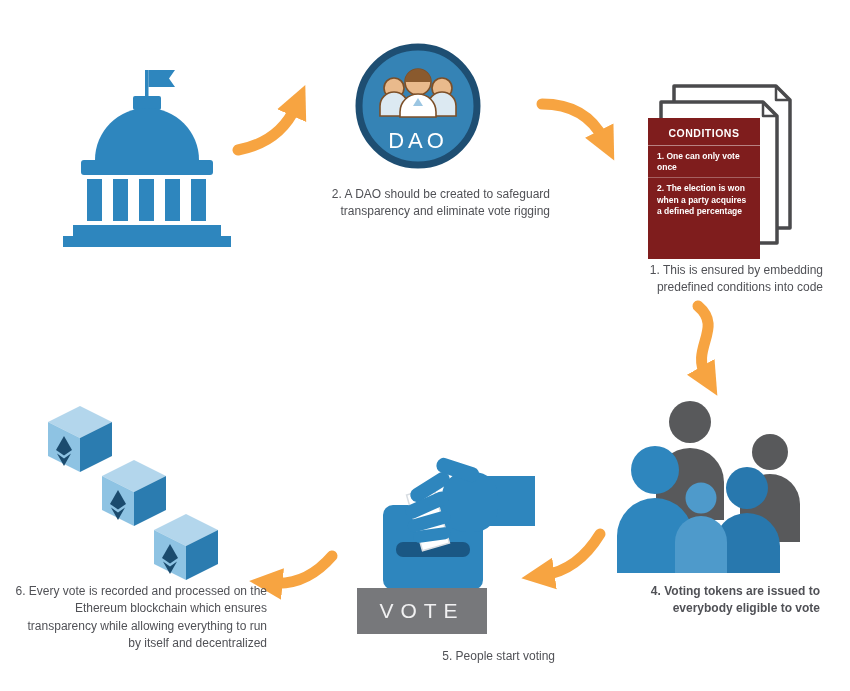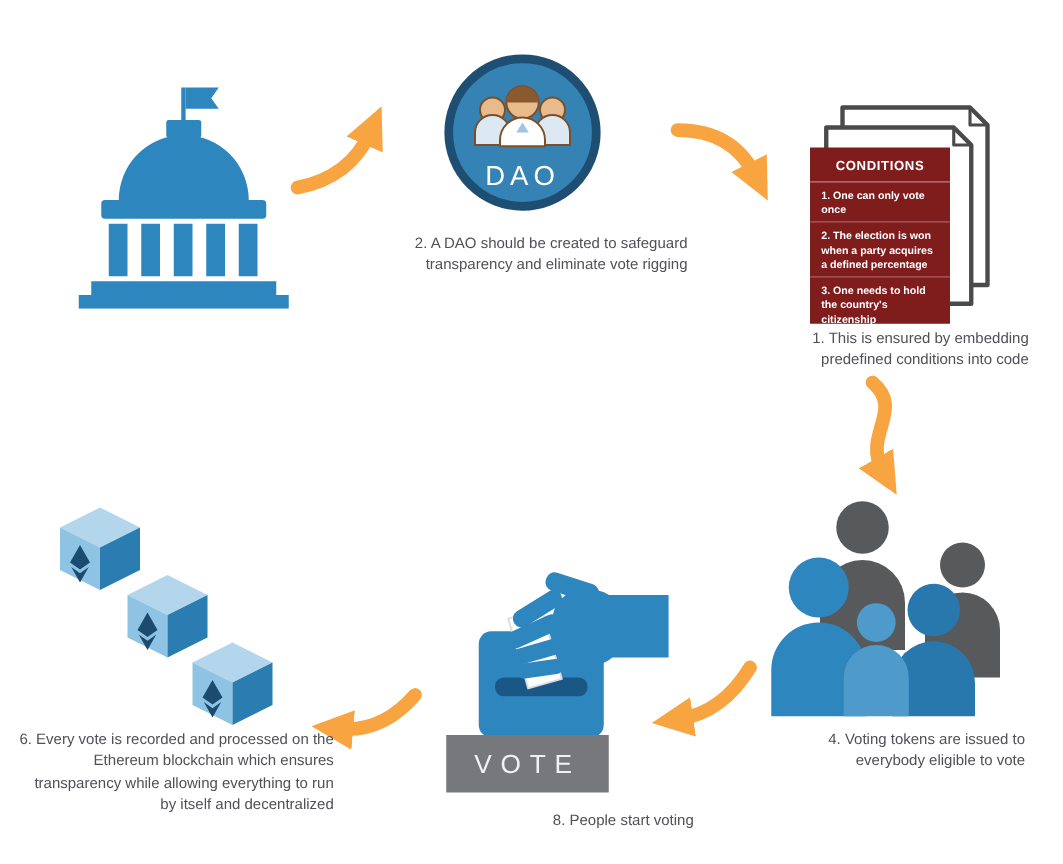--- a/index.html
+++ b/index.html
@@ -102,21 +102,20 @@
         <polygon points="34,4 136,4 150,18 150,146 34,146"></polygon>
         <polyline points="136,4 136,18 150,18" fill="none" stroke-width="2.5"></polyline>
         <polygon points="21,20 123,20 137,34 137,161 21,161"></polygon>
         <polyline points="123,20 123,34 137,34" fill="none" stroke-width="2.5"></polyline>
       </g>
     </svg>
     <div class="cond-card" style="left:8px;top:36px;width:112px;height:141px;">
       <div class="cond-title">CONDITIONS</div>
       <div class="cond-item">1. One can only vote once</div>
       <div class="cond-item">2. The election is won when a party acquires a defined percentage</div>
-      <div class="cond-item">3. One needs to hold the country's citizenship</div>
     </div>
   </div>
   <div class="caption" style="left:608px;top:262px;width:215px;">1. This is ensured by embedding predefined conditions into code</div>
 
   <svg class="abs" style="left:615px;top:390px;" width="195" height="185" viewBox="0 0 195 185">
     <g fill="#58595B">
       <circle cx="75" cy="32" r="21"></circle>
       <path d="M41,130 L41,92 A34,34 0 0 1 109,92 L109,130 Z"></path>
     </g>
     <g fill="#58595B">
@@ -129,39 +128,39 @@
     </g>
     <g fill="#2878AE">
       <circle cx="132" cy="98" r="21"></circle>
       <path d="M99,183 L99,156 A33,33 0 0 1 165,156 L165,183 Z"></path>
     </g>
     <g fill="#4E9ACB">
       <circle cx="86" cy="108" r="15.5"></circle>
       <path d="M60,183 L60,152 A26,26 0 0 1 112,152 L112,183 Z"></path>
     </g>
   </svg>
-  <div class="caption" style="left:605px;top:583px;width:215px;">4. Voting tokens are issued to everybody eligible to vote</div>
+  <div class="caption" style="left:605px;top:583px;width:215px;font-weight:bold;">4. Voting tokens are issued to everybody eligible to vote</div>
 
   <svg class="abs" style="left:350px;top:450px;" width="185" height="190" viewBox="0 0 185 190">
     <rect x="33" y="55" width="100" height="85" rx="10" fill="#2E86BE"></rect>
     <rect x="46" y="92" width="74" height="15" rx="7" fill="#1A5784"></rect>
     <rect x="64" y="40" width="28" height="58" transform="rotate(-16 78 69)" fill="#FFFFFF" stroke="#D8DDE2" stroke-width="1.5"></rect>
     <g fill="#2E86BE">
       <rect x="133" y="26" width="52" height="50"></rect>
       <rect x="92" y="22" width="56" height="60" rx="24"></rect>
       <rect x="86" y="10" width="44" height="15" rx="7" transform="rotate(18 100 18)"></rect>
       <rect x="58" y="30" width="44" height="14" rx="7" transform="rotate(-32 80 37)"></rect>
       <rect x="54" y="48" width="46" height="14" rx="7" transform="rotate(-24 77 55)"></rect>
       <rect x="57" y="65" width="44" height="13" rx="6.5" transform="rotate(-16 79 71)"></rect>
       <rect x="63" y="79" width="38" height="12" rx="6" transform="rotate(-8 82 85)"></rect>
     </g>
     <rect x="7" y="138" width="130" height="46" fill="#77787B"></rect>
     <text x="72" y="168" text-anchor="middle" font-size="21" letter-spacing="7" fill="#F1F1F2">VOTE</text>
   </svg>
-  <div class="caption" style="left:330px;top:648px;width:225px;">8. People start voting</div>
+  <div class="caption" style="left:330px;top:648px;width:225px;">5. People start voting</div>
 
   <svg class="abs" style="left:38px;top:398px;" width="200" height="190" viewBox="0 0 200 190">
     <g transform="translate(10,8)">
       <polygon points="32,0 64,16 32,32 0,16" fill="#B3D6EC"></polygon>
       <polygon points="0,16 32,32 32,66 0,50" fill="#8EC3E3"></polygon>
       <polygon points="64,16 32,32 32,66 64,50" fill="#2B7CB0"></polygon>
       <g transform="translate(16,44)" fill="#1B4B6E">
         <polygon points="0,-14 8,0 0,5.5 -8,0"></polygon>
         <polygon points="-7,3.5 0,8.5 7,3.5 0,16"></polygon>
       </g>

